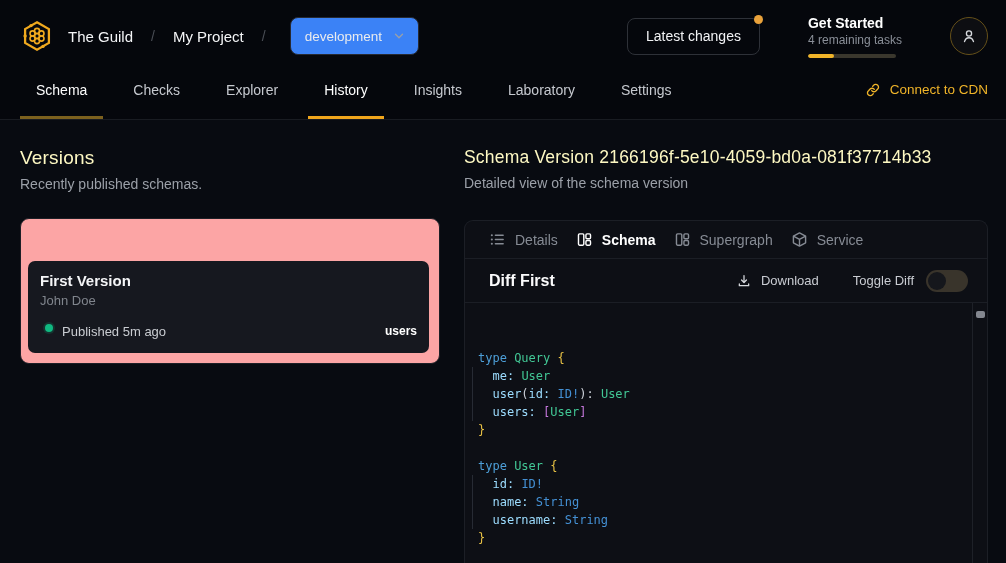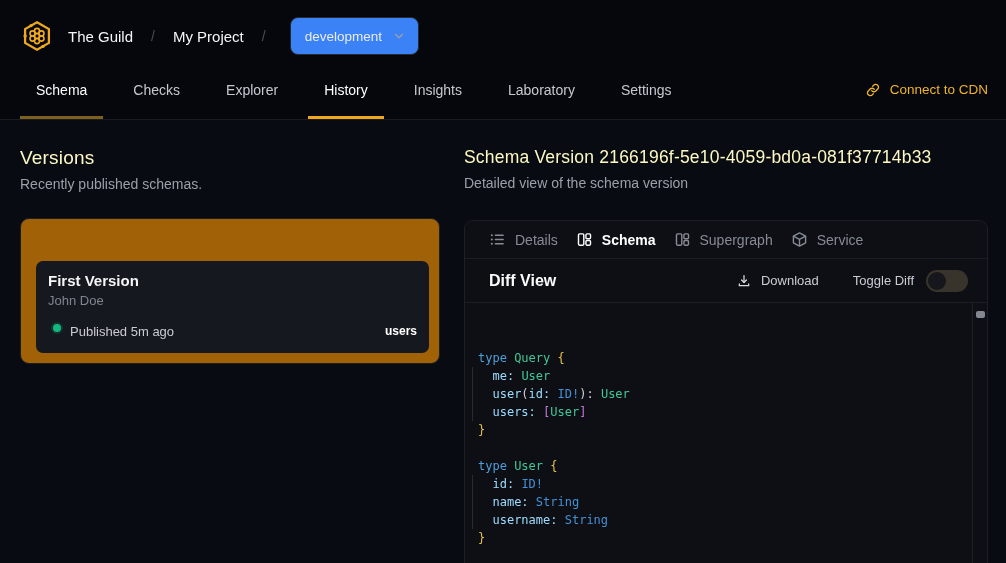--- a/index.html
+++ b/index.html
@@ -68,22 +68,22 @@
 
   
   .content { display:flex; padding-top:27px; }
   .col-left { width:464px; flex:none; padding:0 24px 0 20px; }
   .col-right { flex:1; margin-right:18px; min-width:0; }
   .panel-title { font-size:19px; font-weight:400; color:#fef9c3; letter-spacing:.2px; }
   .panel-sub { font-size:14px; color:#9ba0a8; margin-top:7px; }
 
   
   .versions-card {
-    margin-top:26px; background:#a16207; border:1px solid #1c1f26;
-    border-radius:9px; padding:42px 10px 10px 15px;
+    margin-top:26px; background:#fca5a5; border:1px solid #1c1f26;
+    border-radius:9px; padding:42px 10px 10px 7px;
   }
   .version-item {
     background:#16181f; border-radius:7px; padding:11px 12px 14px 12px; cursor:pointer;
   }
   .version-name { font-size:15px; font-weight:700; color:#f4f5f7; }
   .version-author { font-size:13px; color:#80858d; margin-top:4px; }
   .version-meta { display:flex; margin-top:16px; }
   .status-dot {
     width:8px; height:8px; border-radius:50%; background:#10b981;
     box-shadow:0 0 0 2px rgba(16,185,129,.18); margin:0 9px 0 5px;
@@ -174,20 +174,43 @@
     <button class="target-select">
       <span>development</span>
       <span>
         <svg width="14" height="14" viewBox="0 0 24 24" fill="none" stroke="#9aa0a8" stroke-width="2.2" stroke-linecap="round" stroke-linejoin="round">
             <path d="m6 9 6 6 6-6"></path>
           </svg>
       </span>
     </button>
   </div>
 
+  <div class="topbar-right">
+    <button class="latest-btn">
+      <span>Latest changes</span>
+      <span class="latest-dot"></span>
+    </button>
+
+    <div class="get-started">
+      <div class="gs-title">Get Started</div>
+      <div class="gs-sub">4 remaining tasks</div>
+      <div class="gs-track">
+        <div class="gs-fill" style="width: 30%;"></div>
+      </div>
+    </div>
+
+    <button class="avatar-btn">
+      <span>
+        <svg width="20" height="20" viewBox="0 0 24 24" fill="none" stroke="#d7dade" stroke-width="1.6" stroke-linecap="round">
+          <circle cx="12" cy="9" r="3.1"></circle>
+          <path d="M6.6 18.8c.9-3.1 3-4.7 5.4-4.7s4.5 1.6 5.4 4.7"></path>
+        </svg>
+      </span>
+    </button>
+  </div>
 </header>
 
 <nav class="tabsbar">
   <div class="nav-tabs">
     <div class="tab dim-active">Schema</div>
     <div class="tab">Checks</div>
     <div class="tab">Explorer</div>
     <div class="tab active">History</div>
     <div class="tab">Insights</div>
     <div class="tab">Laboratory</div>
@@ -264,21 +287,21 @@
             <svg width="17" height="17" viewBox="0 0 24 24" fill="none" stroke="currentColor" stroke-width="2" stroke-linejoin="round">
               <path d="M12 2.8 20.6 7.3v9.4L12 21.2 3.4 16.7V7.3z"></path>
               <path d="M3.4 7.3 12 11.8l8.6-4.5M12 11.8v9.4"></path>
             </svg>
           </span>
           <span>Service</span>
         </div>
       </div>
 
       <div class="diff-row">
-        <span class="diff-title">Diff View</span>
+        <span class="diff-title">Diff First</span>
         <div class="diff-actions">
           <button class="download-btn">
             <span>
               <svg width="16" height="16" viewBox="0 0 24 24" fill="none" stroke="#d7dade" stroke-width="1.9" stroke-linecap="round" stroke-linejoin="round">
                 <path d="M12 4v9.5"></path>
                   <path d="m8.3 10.5 3.7 3.7 3.7-3.7"></path>
                   <path d="M5 16.5V19h14v-2.5"></path>
               </svg>
             </span>
             <span>Download</span>

